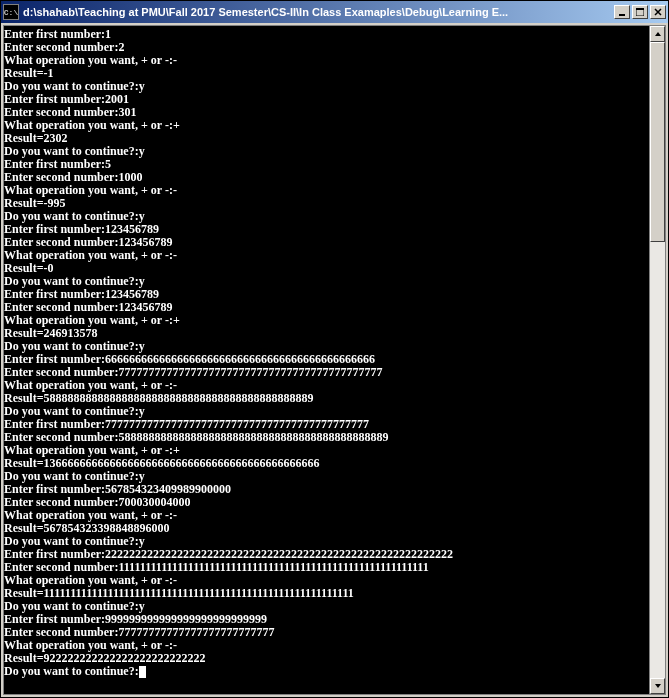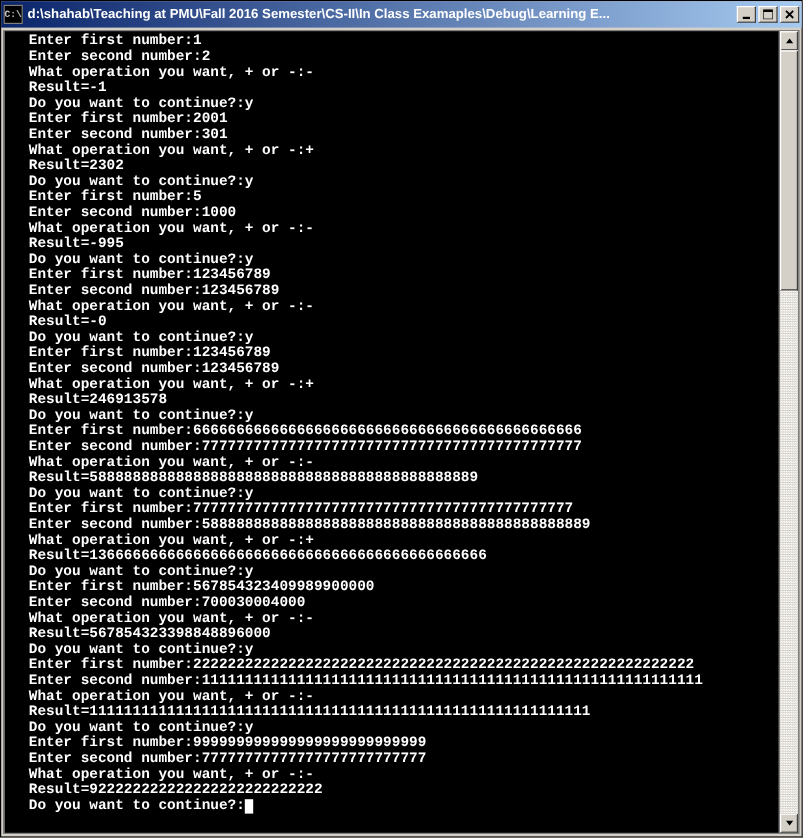--- a/index.html
+++ b/index.html
@@ -68,23 +68,23 @@
       width: calc(100% - 4px);
       height: calc(100% - 26px);
       margin: 2px;
       background: #000;
       position: relative;
       border: 1px solid #808080;
       display: flex;
     }
     .console-content {
       flex: 1;
-      padding: 2px 20px;
+      padding: 2px 0;
       color: #fff;
-      font-family: Liberation Mono, monospace;
+      font-family: Liberation Serif, serif;
       font-size: 12px;
       line-height: 13px;
       white-space: pre;
       overflow: hidden;
       font-weight: bold;
     }
     .console-line { display: block; }
     .scrollbar {
       width: 16px;
       background: #d4d0c8;
@@ -125,21 +125,21 @@
       background: #fff;
       vertical-align: text-bottom;
     }
   </style>
 </head>
 <body>
 
 <div class="window">
   <div class="titlebar">
     <div class="titlebar-icon">C:\</div>
-    <div class="titlebar-text">d:\shahab\Teaching at PMU\Fall 2016 Semester\CS-II\In Class Examaples\Debug\Learning E...</div>
+    <div class="titlebar-text">d:\shahab\Teaching at PMU\Fall 2017 Semester\CS-II\In Class Examaples\Debug\Learning E...</div>
     <div class="titlebar-buttons">
       <div class="titlebar-button">
         <svg width="8" height="8" viewBox="0 0 8 8">
             <rect x="1" y="6" width="6" height="2" fill="#000"></rect>
           </svg>
       </div>
       <div class="titlebar-button">
         <svg width="8" height="8" viewBox="0 0 8 8">
             <rect x="0" y="0" width="8" height="8" fill="none" stroke="#000" stroke-width="1"></rect>
             <rect x="0" y="0" width="8" height="2" fill="#000"></rect>

